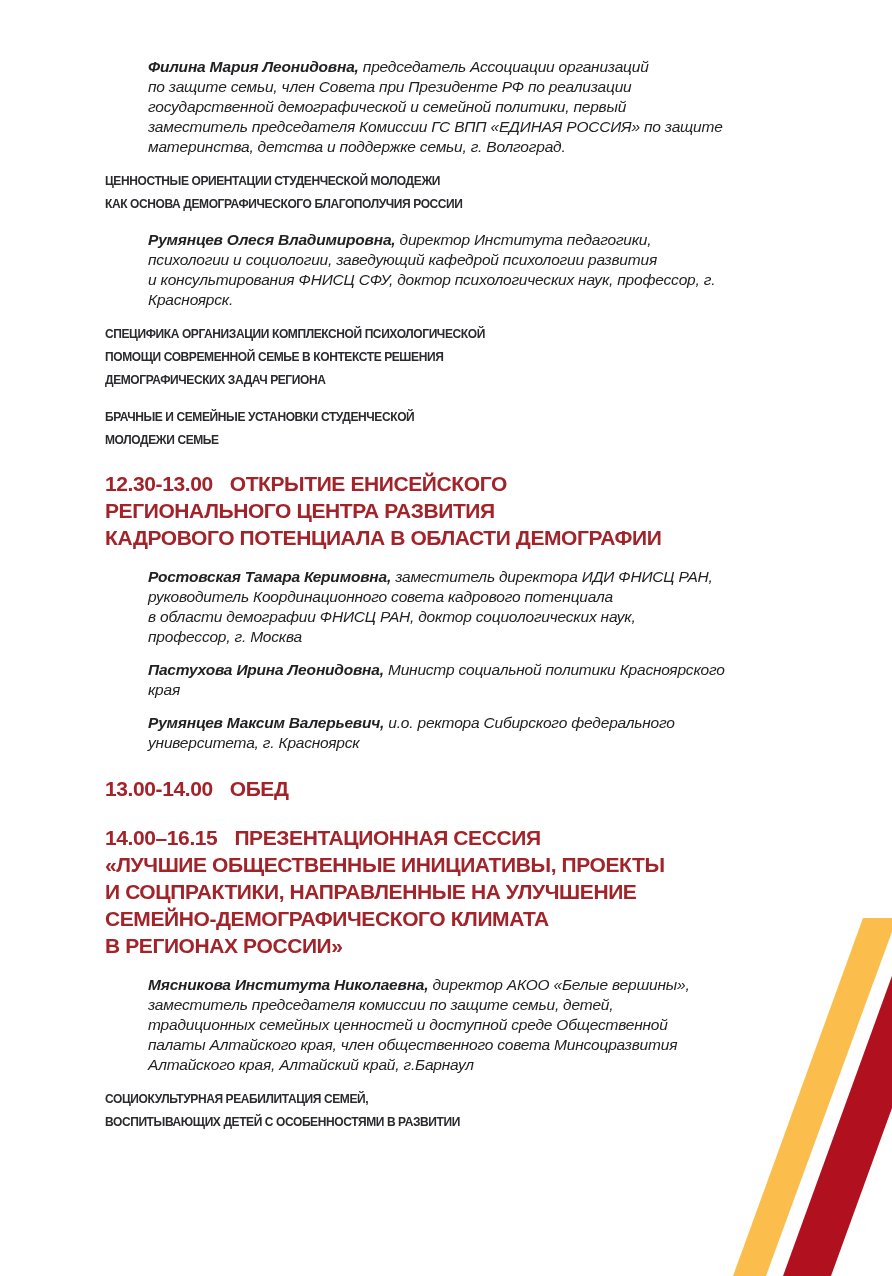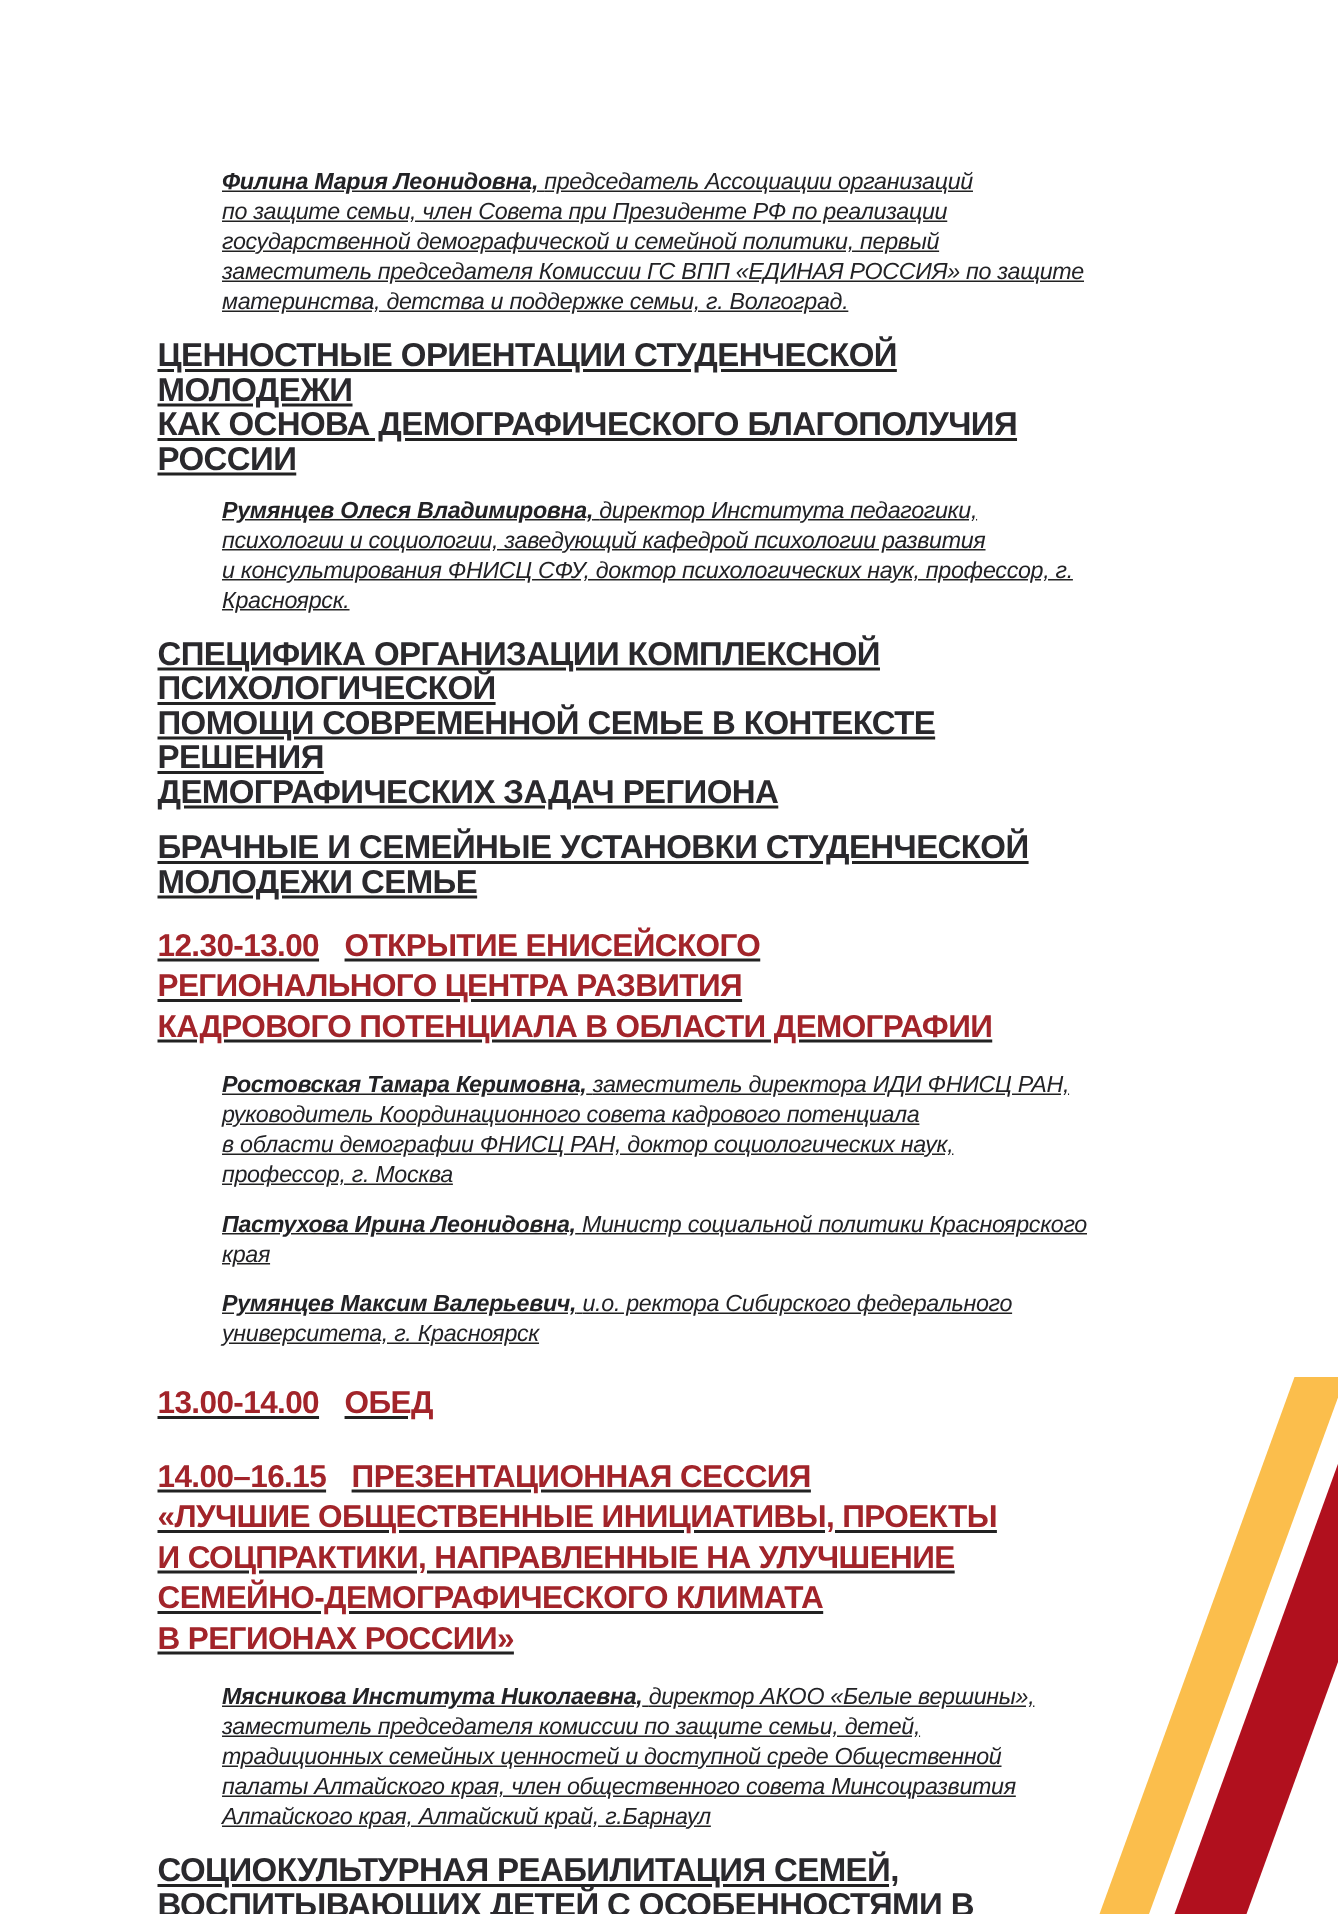--- a/index.html
+++ b/index.html
@@ -13,44 +13,43 @@
     position: relative;
     overflow: hidden;
     font-family: "Liberation Sans", sans-serif;
     color: #222222;
   }
   .page {
     position: relative;
     width: 771px;
     height: 1276px;
     box-sizing: border-box;
-    padding: 112px 40px 0 105px;
+    padding: 57px 40px 0 105px;
     z-index: 1;
-    text-decoration: underline;
   }
   
   .speaker {
     margin: 0 0 13px 0;
     padding-left: 43px;
     font-style: italic;
     font-size: 15.5px;
     line-height: 20px;
     letter-spacing: -0.2px;
     color: #222225;
   }
   .speaker .name {
     font-weight: bold;
   }
   .speaker .role {
     white-space: pre-line;
   }
   
   .topic {
     margin: 0 0 14px 0;
-    font-size: 22px;
+    font-size: 12px;
     line-height: 23px;
     font-weight: bold;
     letter-spacing: -0.4px;
     color: #2a292d;
     white-space: pre-line;
   }
   
   .session {
     margin: 18px 0 16px 0;
     font-size: 21px;

